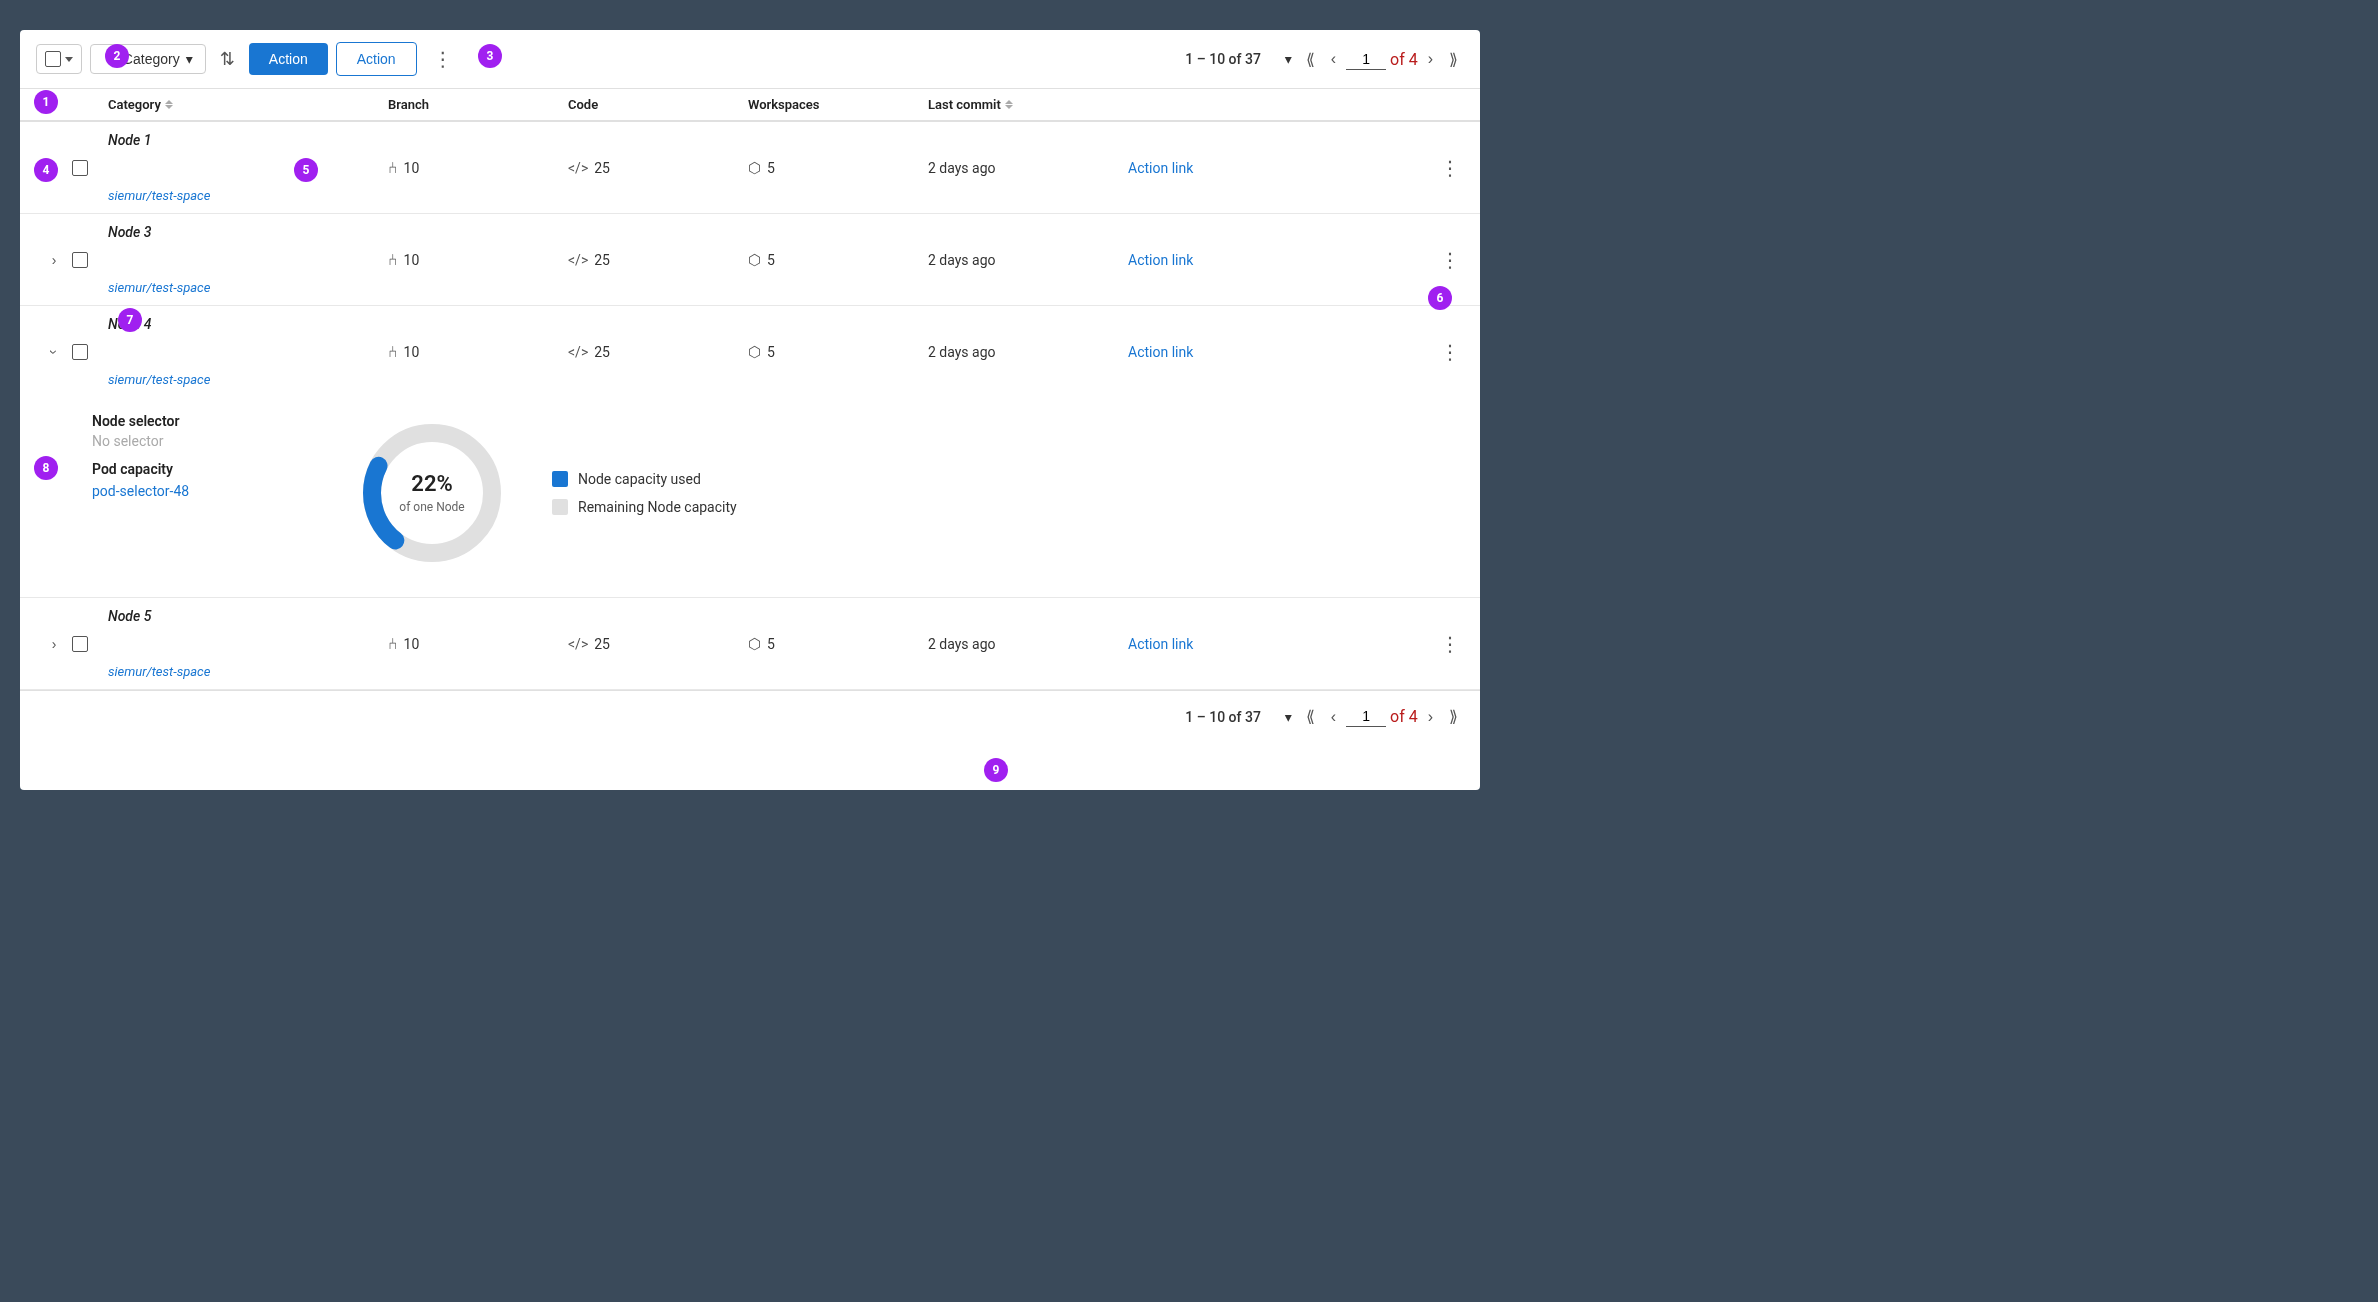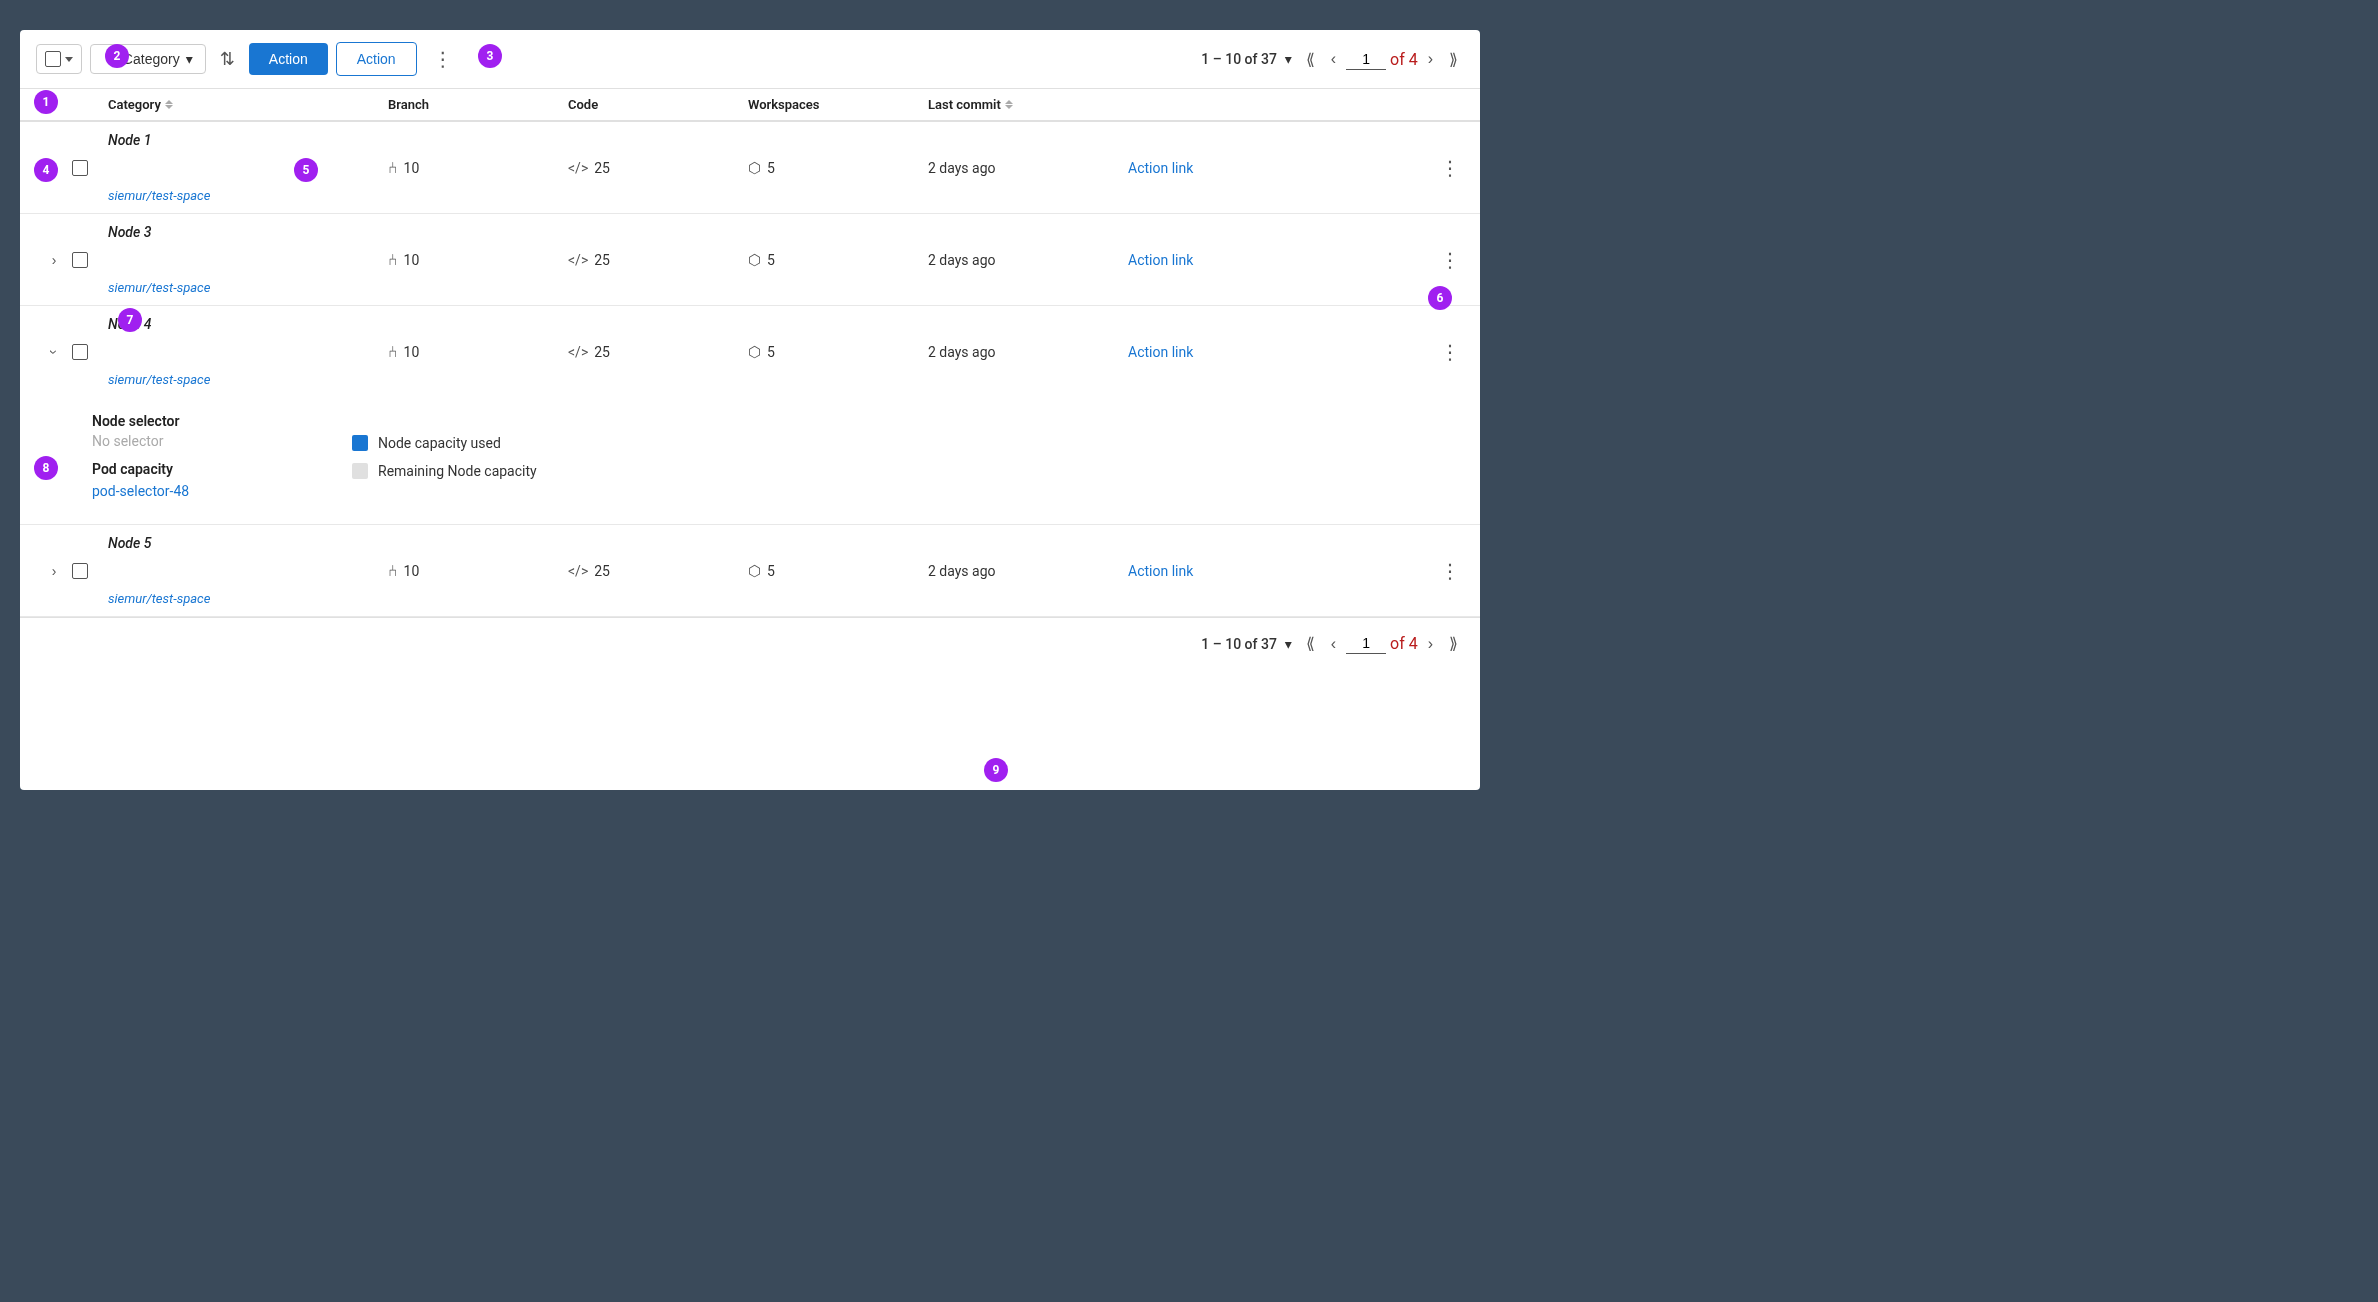--- a/index.html
+++ b/index.html
@@ -96,21 +96,21 @@
       background: none;
       cursor: pointer;
       font-size: 20px;
       color: #555;
       padding: 4px 8px;
     }
     .spacer { flex: 1; }
     .pagination-info {
       display: flex;
       align-items: center;
-      gap: 8px;
+      gap: 24px;
       font-size: 14px;
       color: #333;
     }
     .page-range {
       font-weight: 500;
     }
     .pagination-nav {
       display: flex;
       align-items: center;
       gap: 4px;
@@ -524,20 +524,32 @@
       <div class="expanded-content">
 
         <div class="selector-section">
           <div class="selector-label">Node selector</div>
           <div class="selector-value">No selector</div>
           <div class="selector-label">Pod capacity</div>
           <a class="selector-value-link">pod-selector-48</a>
         </div>
 
         <div class="donut-section">
+          <div class="donut-wrapper">
+            <svg width="160" height="160" viewBox="0 0 160 160">
+
+              <circle cx="80" cy="80" r="60" fill="none" stroke="#e0e0e0" stroke-width="18"></circle>
+
+              <circle cx="80" cy="80" r="60" fill="none" stroke="#1976d2" stroke-width="18" stroke-dasharray="82.9 294.7" stroke-dashoffset="150" stroke-linecap="round" transform="rotate(-90 80 80)"></circle>
+            </svg>
+            <div class="donut-center-text">
+              <span class="donut-pct">22%</span>
+              <span class="donut-sub">of one Node</span>
+            </div>
+          </div>
 
           <div class="donut-legend">
             <div class="legend-item">
               <div class="legend-swatch" style="background:#1976d2;"></div>
               <span>Node capacity used</span>
             </div>
             <div class="legend-item">
               <div class="legend-swatch" style="background:#e0e0e0;"></div>
               <span>Remaining Node capacity</span>
             </div>

